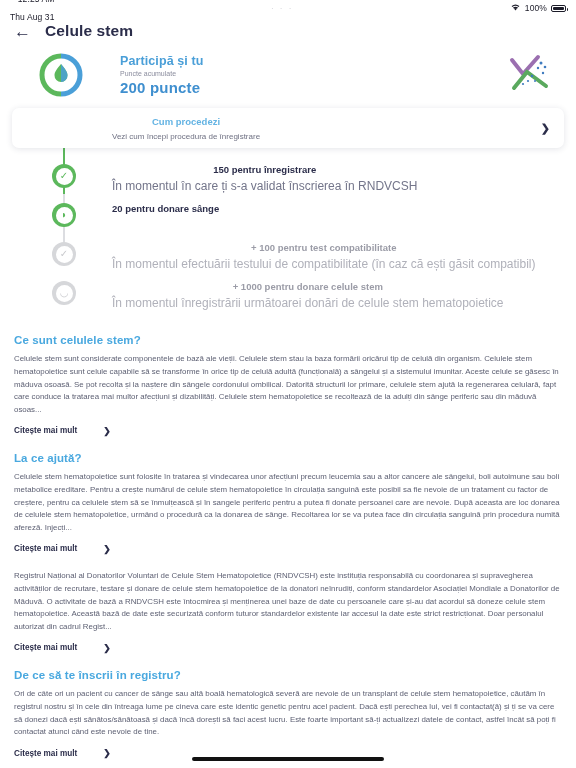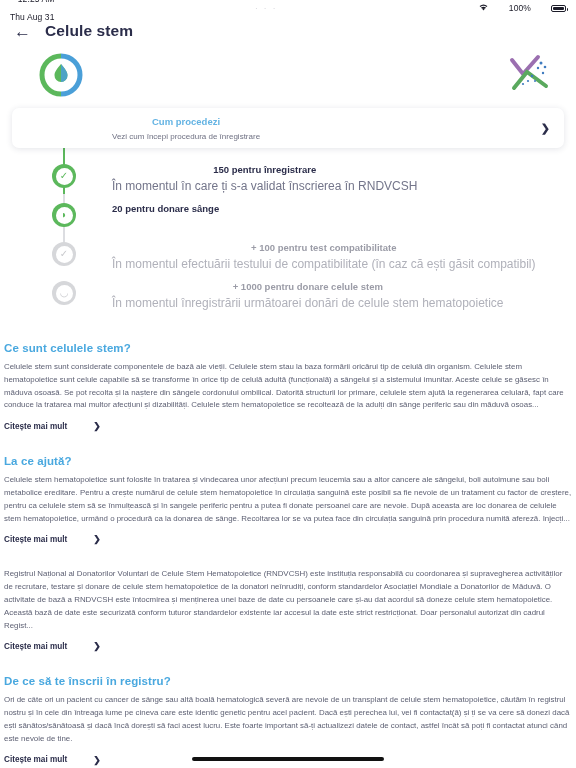--- a/index.html
+++ b/index.html
@@ -15,21 +15,21 @@
   .statusbar {
     height: 16px;
     display: flex; align-items: center;
     padding: 0 10px;
     font-size: 8.5px; color: #1b1b28;
     letter-spacing: .1px;
   }
   .sb-left { display: flex; gap: 8px; align-items: flex-end; flex-direction: column; }
   .sb-center { flex: 1; display: flex; justify-content: center; align-items: center; }
   .sb-dots { letter-spacing: 2px; color: #d2d2d8; font-size: 8px; }
-  .sb-right { display: flex; gap: 20px; align-items: center; }
+  .sb-right { display: flex; gap: 4px; align-items: center; }
   .wifi-ico { display:inline-block; }
   .batt { width: 15px; height: 7px; border: 1px solid #1b1b28; border-radius: 2px; position: relative; }
   .batt::after { content:""; position:absolute; right:-3px; top:2px; width:1.5px; height:3px; background:#1b1b28; border-radius:0 1px 1px 0;}
   .batt i { display:block; position:absolute; left:1px; top:1px; bottom:1px; width: 11px; background: #1b1b28; border-radius: 1px; }
 
   
   .header {
     height: 30px;
     display: flex; align-items: center; gap: 14px;
     padding: 0 14px;
@@ -78,21 +78,21 @@
   .tl-node.done .glyph { color: #5cb85c; }
   .tl-node.todo .glyph { color: #c8c9cd; }
   .glyph { font-size: 10px; line-height: 1; }
 
   .tl-text .t { font-size: 9.5px; font-weight: bold; color: #2b2d4a; }
   .tl-text .s { font-size: 12px; color: #73758a; margin-top: 4px; }
   .tl-item.muted .t { color: #9b9ca7; }
   .tl-item.muted .s { color: #b0b1ba; }
 
   
-  .section { padding: 0 4px; margin-top: 24px; }
+  .section { padding: 0 14px; margin-top: 16px; }
   .sec-title { font-size: 11.5px; font-weight: bold; color: #49a8df; letter-spacing: .1px; }
   .sec-body { font-size: 7.9px; line-height: 1.62; color: #5c5f72; margin-top: 7px; }
   .readmore { display: flex; align-items: center; gap: 26px; margin-top: 9px; font-size: 8.2px; font-weight: bold; color: #2b2d4a; }
   .readmore .chev { font-size: 9px; font-weight: bold; }
 
   
   .home-ind { position: absolute; bottom: 7px; left: 50%; transform: translateX(-50%); width: 192px; height: 4px; background: #111; border-radius: 3px; }
 </style>
 </head>
 <body>
@@ -129,20 +129,25 @@
 
   <div class="banner">
     <span class="drop-circle">
       <svg width="46" height="46" viewBox="0 0 46 46">
         <path d="M23 4a19 19 0 0 1 0 38" fill="none" stroke="#4a9fd8" stroke-width="5"></path>
         <path d="M23 42a19 19 0 0 1 0-38" fill="none" stroke="#5cb85c" stroke-width="5"></path>
         <path d="M23 12c4 5 6.5 7.6 6.5 11.3A6.5 6.5 0 0 1 23 30a6.5 6.5 0 0 1-6.5-6.7C16.5 19.6 19 17 23 12z" fill="#5cb85c"></path>
         <path d="M23 12c4 5 6.5 7.6 6.5 11.3A6.5 6.5 0 0 1 23 30z" fill="#4a9fd8" opacity=".85"></path>
       </svg>
     </span>
+    <div class="banner-mid">
+      <div class="banner-title">Participă și tu</div>
+      <div class="banner-sub">Puncte acumulate</div>
+      <div class="banner-points">200 puncte</div>
+    </div>
     <span class="banner-logo">
       <svg width="52" height="40" viewBox="0 0 52 40">
         <path d="M8 6 L19 20 L34 3" fill="none" stroke="#9b6fb0" stroke-width="4" stroke-linecap="round"></path>
         <path d="M10 34 L23 18 L42 32" fill="none" stroke="#5aa95e" stroke-width="4" stroke-linecap="round"></path>
         <circle cx="37" cy="9" r="1.5" fill="#3f7bbf"></circle>
           <circle cx="41" cy="13" r="1.3" fill="#3f7bbf"></circle>
         <circle cx="34" cy="14" r="1.2" fill="#3f7bbf"></circle>
           <circle cx="39" cy="19" r="1.2" fill="#3f7bbf"></circle>
         <circle cx="28" cy="22" r="1.2" fill="#3f7bbf"></circle>
           <circle cx="24" cy="27" r="1.1" fill="#3f7bbf"></circle>

